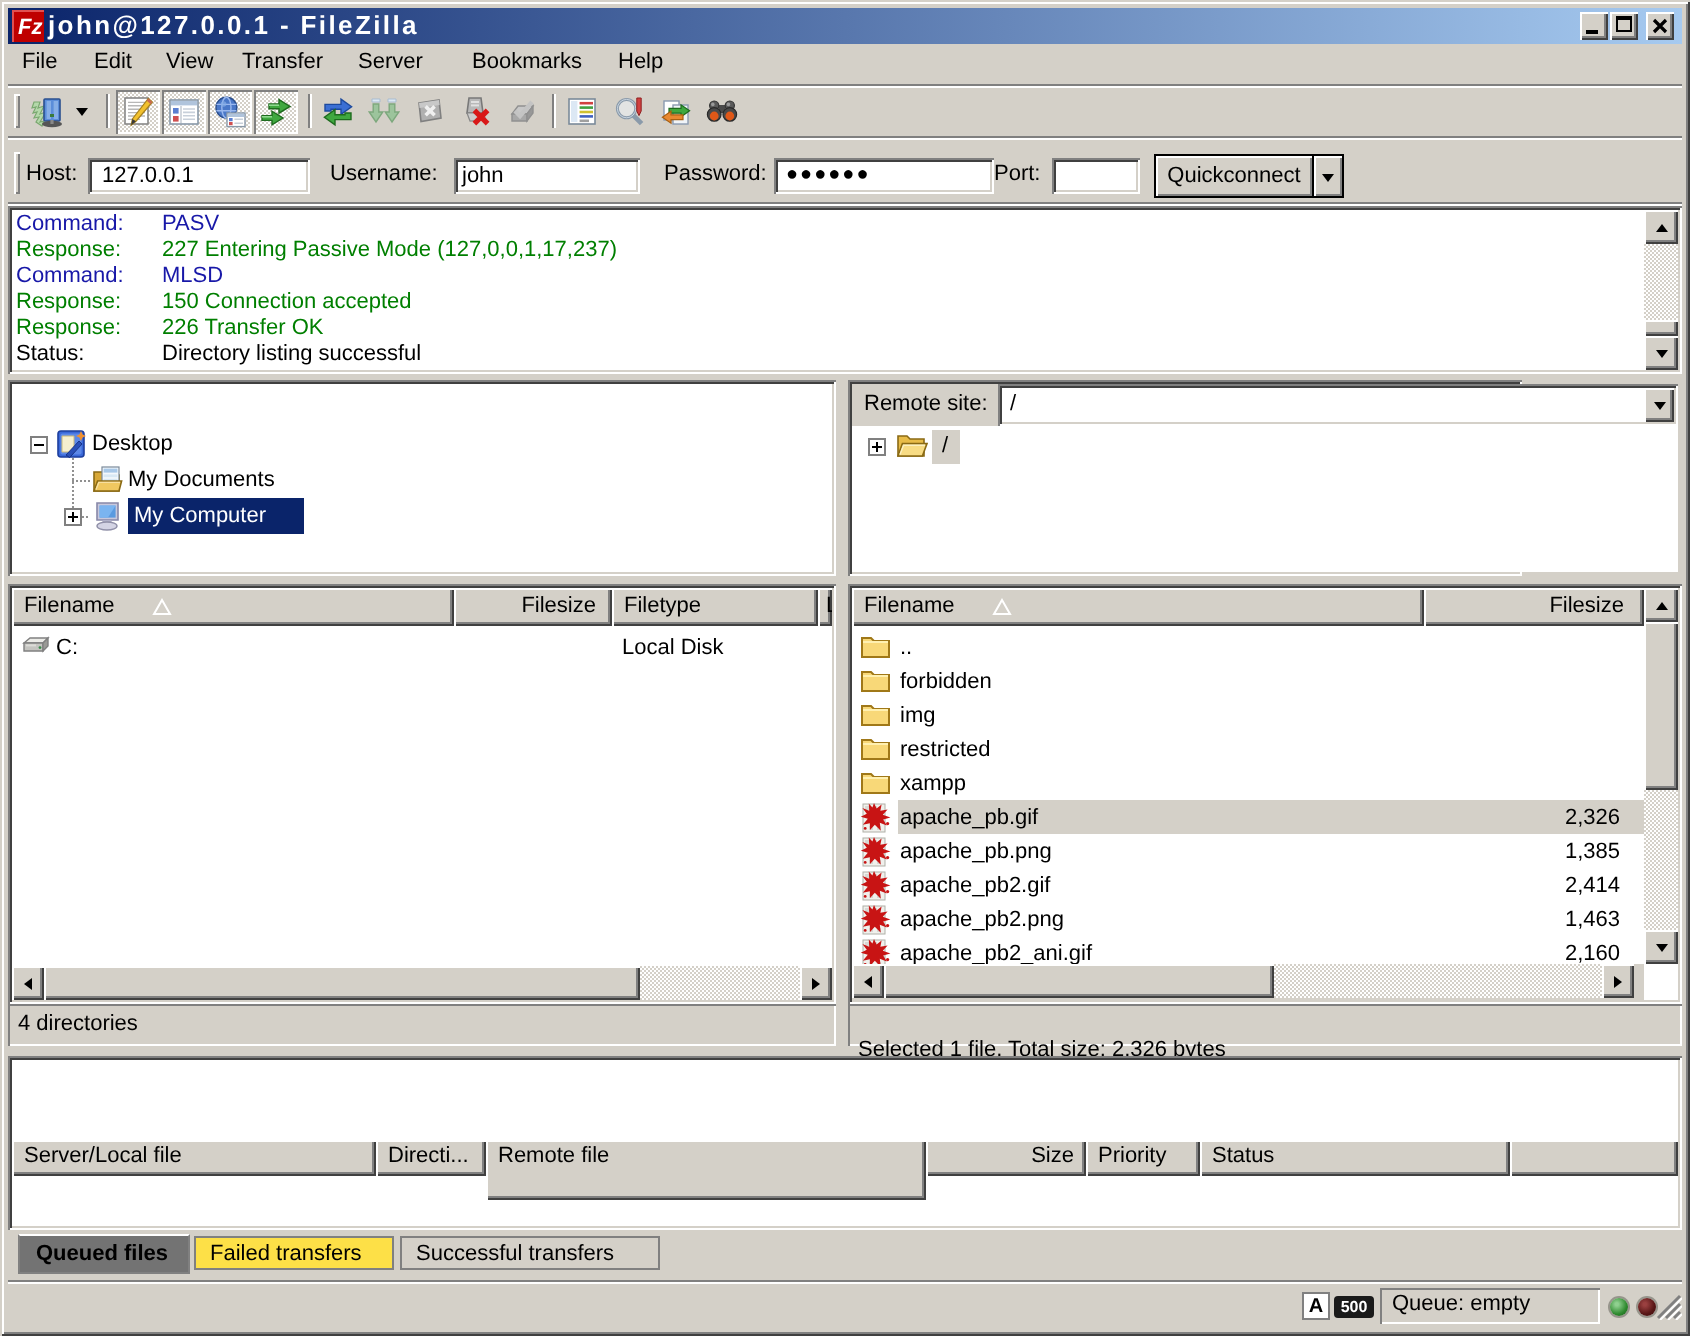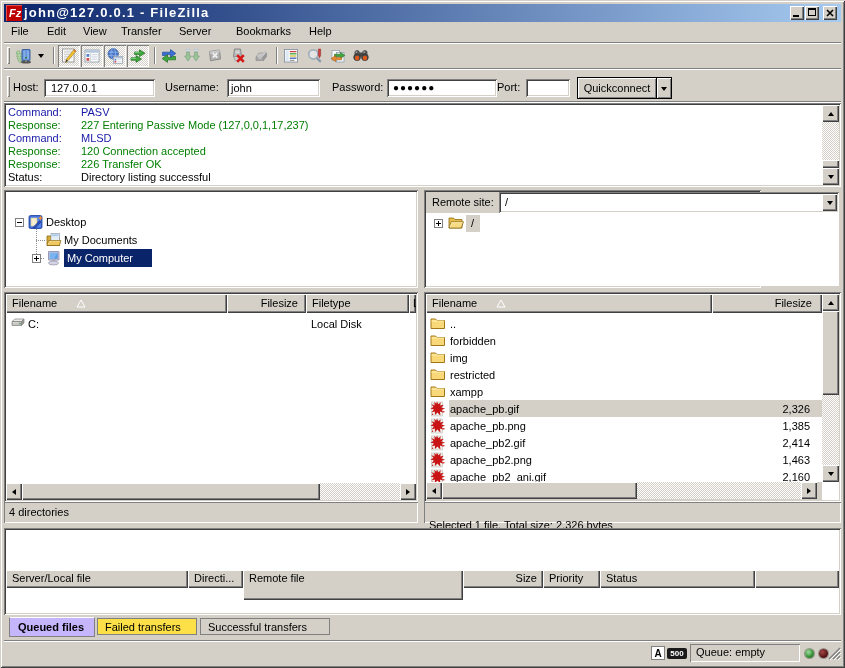--- a/index.html
+++ b/index.html
@@ -205,21 +205,21 @@
 </div>
 
 <div class="abs sunken" style="left:4px; top:103px; width:837px; height:84px; background:#fff;">
   <div class="abs" style="left:4px; top:3px; line-height:13px; color:#1818a8;">Command:</div>
   <div class="abs" style="left:77px; top:3px; line-height:13px; color:#1818a8;">PASV</div>
   <div class="abs" style="left:4px; top:16px; line-height:13px; color:#007f00;">Response:</div>
   <div class="abs" style="left:77px; top:16px; line-height:13px; color:#007f00;">227 Entering Passive Mode (127,0,0,1,17,237)</div>
   <div class="abs" style="left:4px; top:29px; line-height:13px; color:#1818a8;">Command:</div>
   <div class="abs" style="left:77px; top:29px; line-height:13px; color:#1818a8;">MLSD</div>
   <div class="abs" style="left:4px; top:42px; line-height:13px; color:#007f00;">Response:</div>
-  <div class="abs" style="left:77px; top:42px; line-height:13px; color:#007f00;">120 Connection accepted</div>
+  <div class="abs" style="left:77px; top:42px; line-height:13px; color:#007f00;">150 Connection accepted</div>
   <div class="abs" style="left:4px; top:55px; line-height:13px; color:#007f00;">Response:</div>
   <div class="abs" style="left:77px; top:55px; line-height:13px; color:#007f00;">226 Transfer OK</div>
   <div class="abs" style="left:4px; top:68px; line-height:13px;">Status:</div>
   <div class="abs" style="left:77px; top:68px; line-height:13px;">Directory listing successful</div>
 
   <div class="abs" style="left:818px; top:2px; width:17px; height:80px;">
     <div class="sbbtn" style="left:0; top:0; width:17px; height:17px;">
           <div class="tri-u"></div>
         </div>
     <div class="abs dither" style="left:0; top:17px; width:17px; height:38px;"></div>
@@ -482,21 +482,21 @@
     <div class="hdrcell" style="left:0; width:182px; height:18px; line-height:17px;">Server/Local file</div>
     <div class="hdrcell" style="left:182px; width:55px; height:18px; line-height:17px;">Directi...</div>
     <div class="hdrcell" style="left:237px; width:220px; height:30px; line-height:17px;">Remote file</div>
     <div class="hdrcell" style="left:457px; width:80px; height:18px; line-height:17px; text-align:right;">Size</div>
     <div class="hdrcell" style="left:537px; width:57px; height:18px; line-height:17px;">Priority</div>
     <div class="hdrcell" style="left:594px; width:155px; height:18px; line-height:17px;">Status</div>
     <div class="hdrcell" style="left:749px; width:84px; height:18px; line-height:17px;"></div>
   </div>
 </div>
 
-<div class="abs" style="left:9px; top:617px; width:86px; height:20px; background:#c4b5fd; border:1px solid #808080; border-top:1px solid #fff;">
+<div class="abs" style="left:9px; top:617px; width:86px; height:20px; background:#737373; border:1px solid #808080; border-top:1px solid #fff;">
       <div class="lbl" style="left:8px; top:3px; font-weight:bold;">Queued files</div>
     </div>
 <div class="abs" style="left:97px; top:618px; width:100px; height:17px; background:#fde047; border:1px solid #808080;">
       <div class="lbl" style="left:7px; top:2px;">Failed transfers</div>
     </div>
 <div class="abs" style="left:200px; top:618px; width:130px; height:17px; background:#d4d0c8; border:1px solid #808080;">
       <div class="lbl" style="left:7px; top:2px;">Successful transfers</div>
     </div>
 
 <div class="abs" style="left:4px; top:640px; width:837px; height:24px; box-shadow: inset 0 1px 0 #808080, inset 0 2px 0 #ffffff;">

